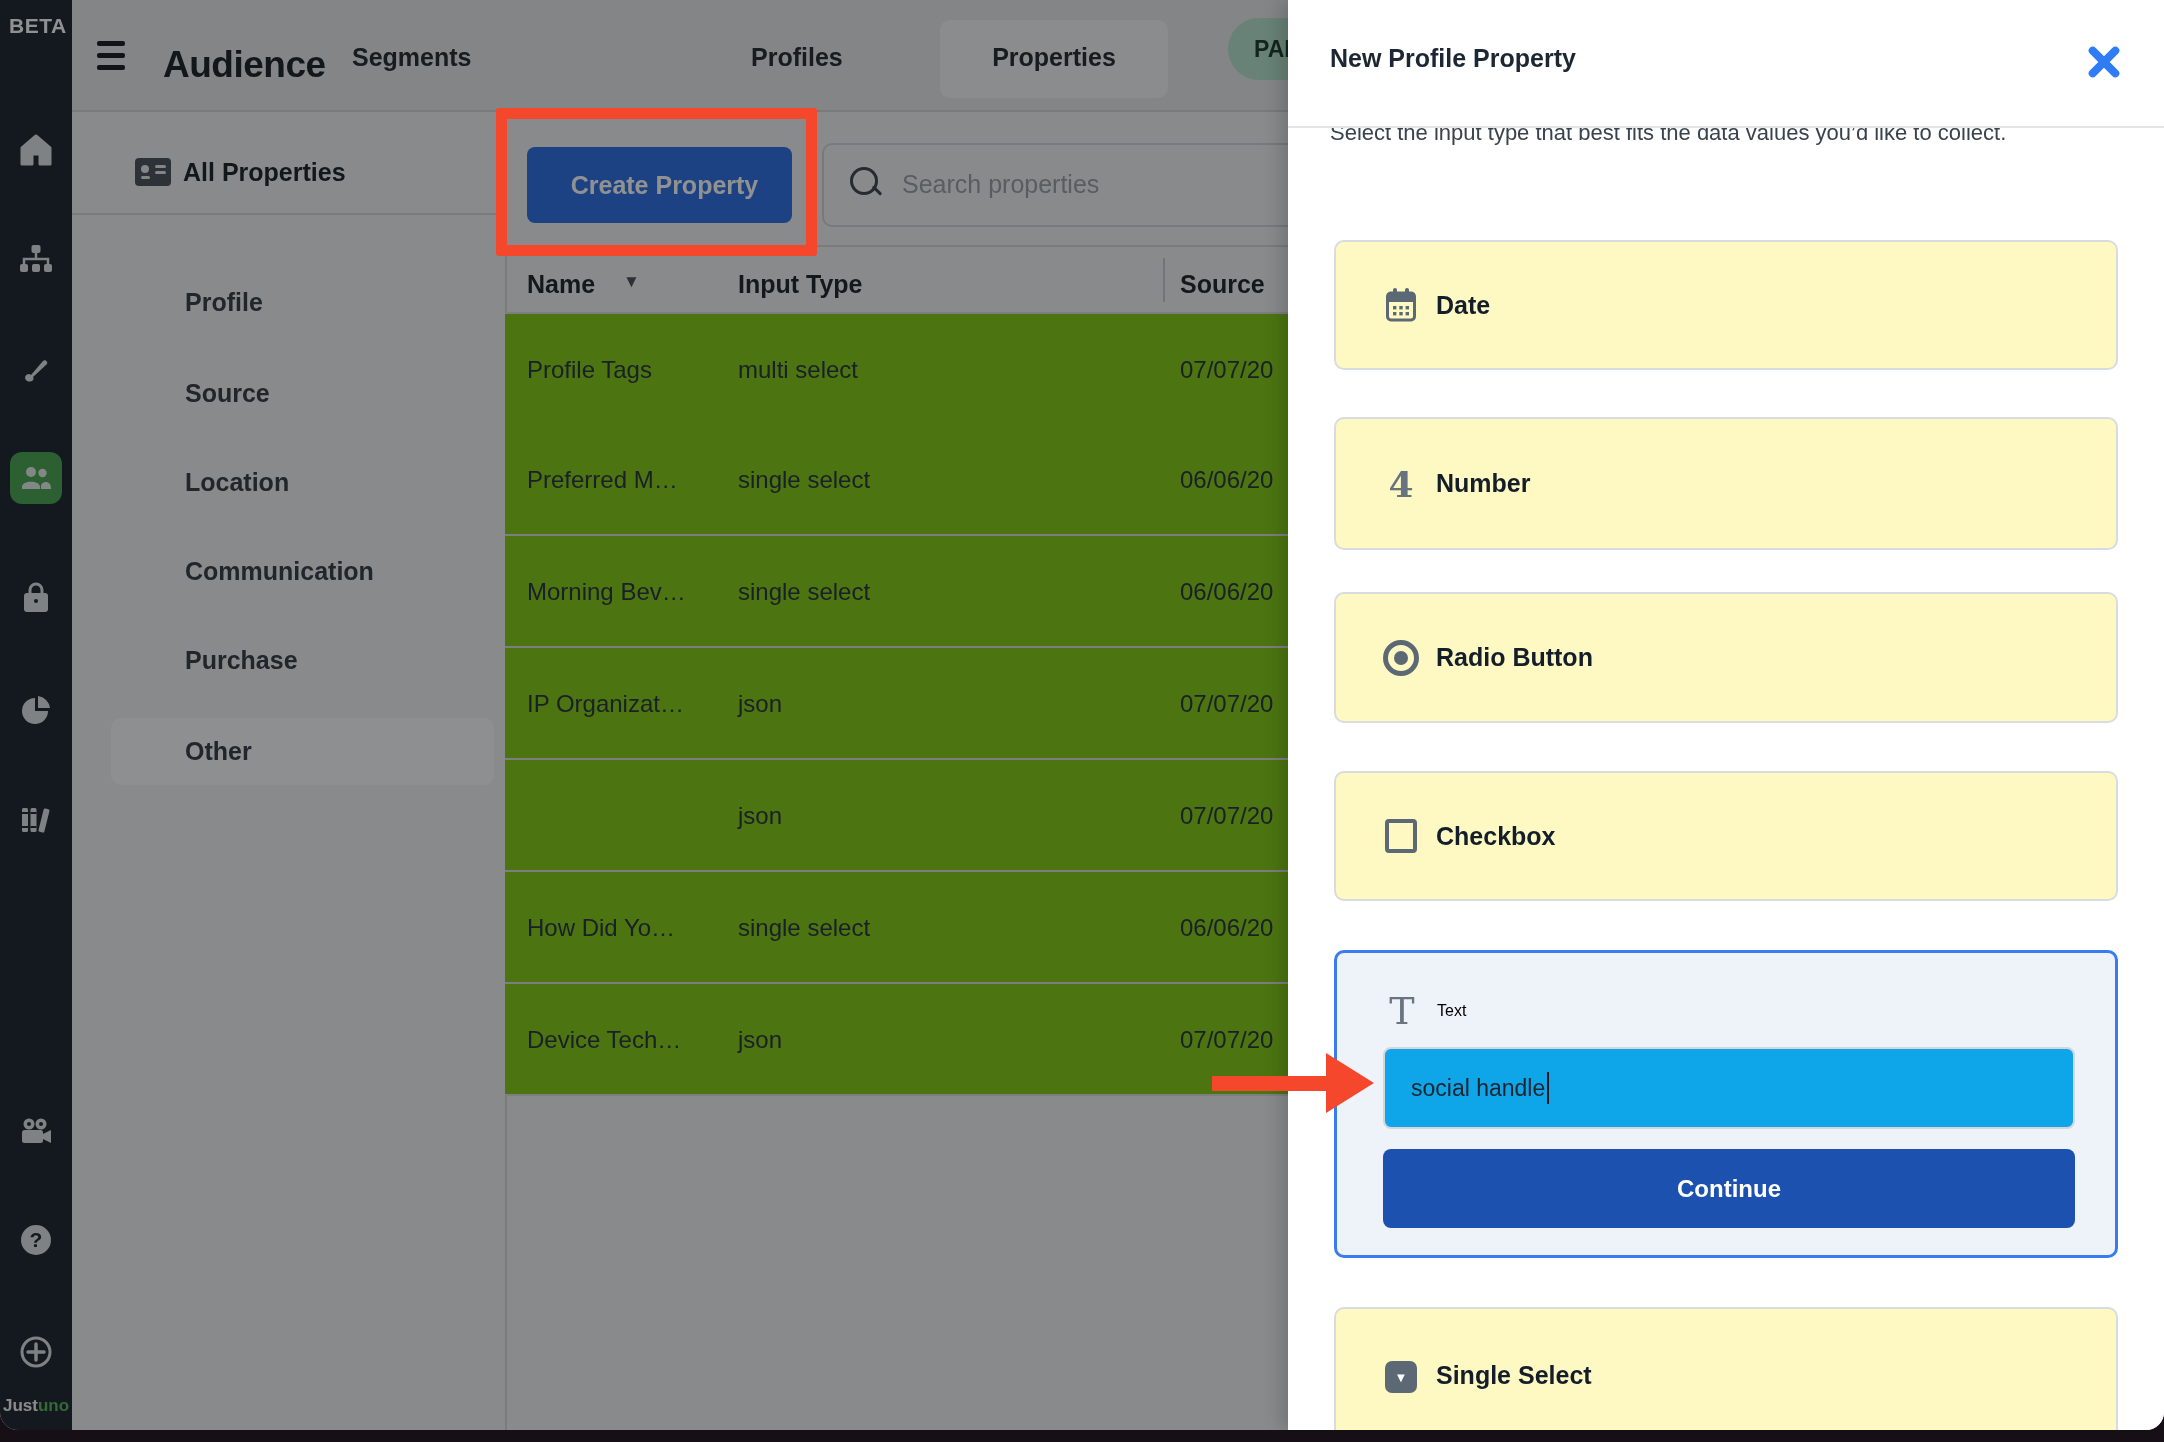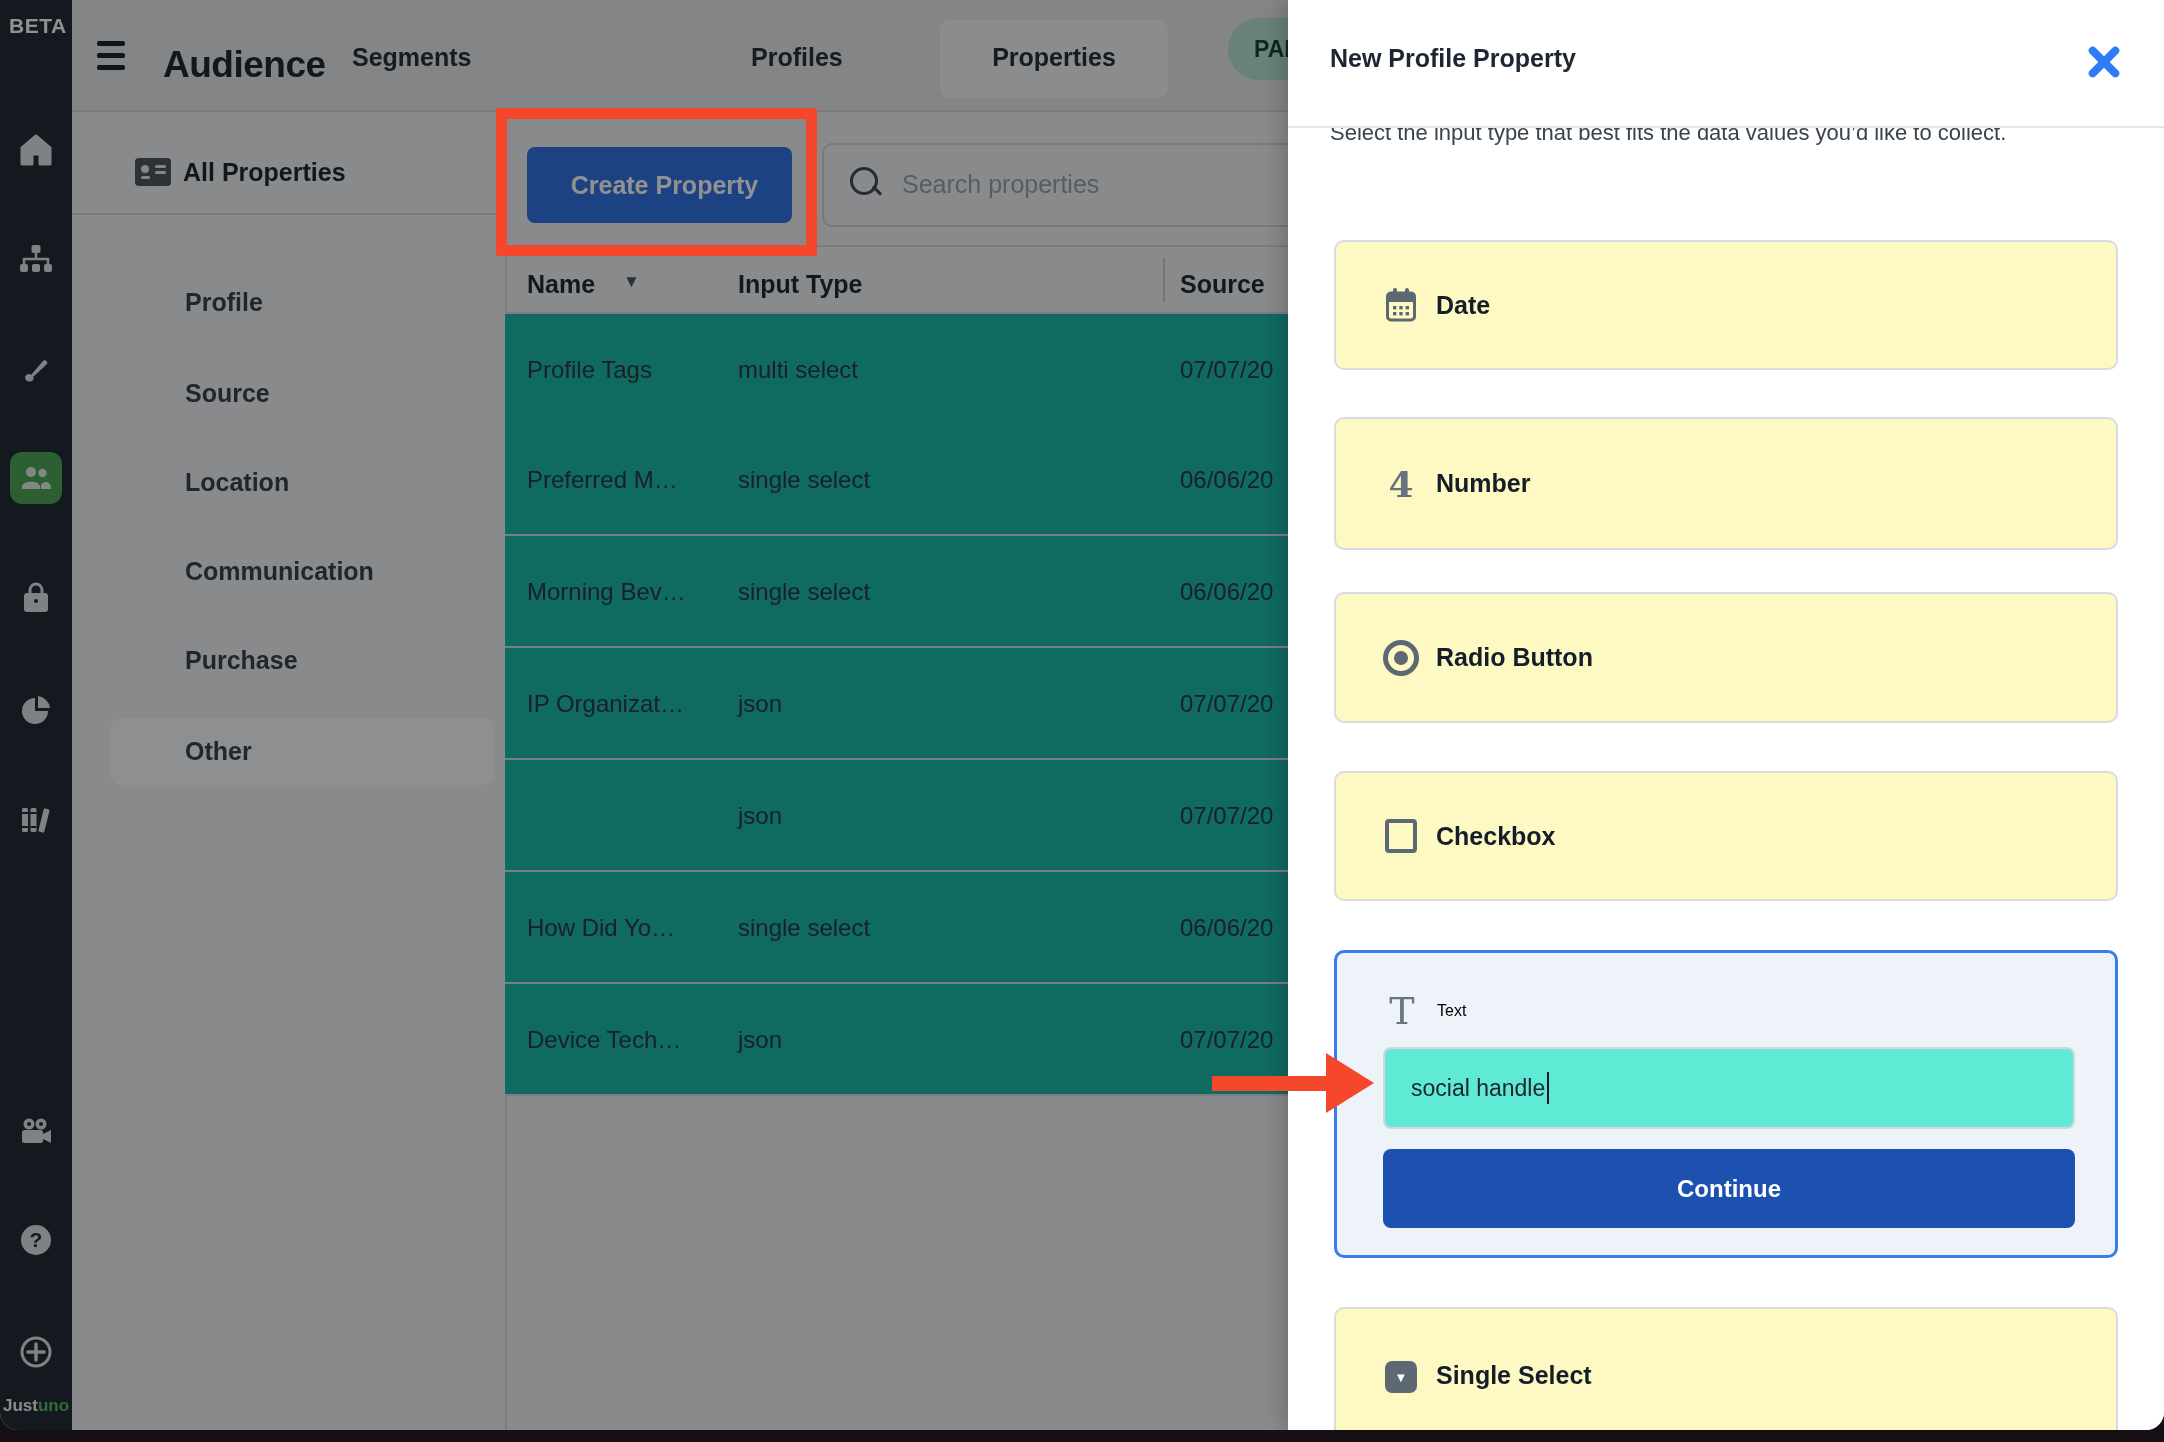--- a/index.html
+++ b/index.html
@@ -23,21 +23,21 @@
              display:flex;align-items:center;justify-content:center;border:none;padding-left:16px;}
   .searchBox{border:2px solid #d2d5d9;border-radius:10px;background:transparent;}
   .searchBox input{position:absolute;left:76px;top:0;width:370px;height:76px;border:none;outline:none;
         background:transparent;font-size:25px;color:#2c3440;font-family:"Liberation Sans",sans-serif;}
   .searchBox input::placeholder{color:#9aa1a9;}
   .sGlass{left:26px;top:22px;width:22px;height:22px;border:3px solid #3e4650;border-radius:50%;}
   .sHandle{left:47px;top:44px;width:12px;height:3px;background:#3e4650;transform:rotate(45deg);border-radius:2px;}
   .navItem{font-size:25px;font-weight:600;color:#343c46;}
   .navPill{background:#fbfcfd;border-radius:10px;}
   .thead{font-size:25px;font-weight:700;color:#1c232d;}
-  .trow{background:#14b8a6;border-bottom:2px solid #dbdde0;}
+  .trow{background:#84cc16;border-bottom:2px solid #dbdde0;}
   .trow span{position:absolute;top:0;height:112px;line-height:112px;font-size:24px;color:#2a323d;white-space:nowrap;}
   
   .sidebar{left:0;top:0;width:72px;height:1430px;background:#1d262e;}
   .beta{left:9px;top:14px;font-size:21px;font-weight:700;color:#ffffff;letter-spacing:.5px;}
   .sic{left:0;width:72px;height:52px;display:flex;align-items:center;justify-content:center;}
   .activeSq{left:10px;width:52px;height:52px;background:#4aa551;border-radius:12px;display:flex;
             align-items:center;justify-content:center;}
   .logo{left:0;width:72px;text-align:center;font-size:17px;font-weight:700;}
   .logo b{color:#f2f4f5;}.logo i{color:#57b85c;font-style:normal;}
   
@@ -62,21 +62,21 @@
   .icnum{font-size:36px;font-weight:600;color:#67737f;font-family:"DejaVu Serif",serif;}
   .icT{font-size:38px;color:#6a7480;font-family:"DejaVu Serif",serif;}
   .icRadio{width:26px;height:26px;border:5px solid #5c6874;border-radius:50%;position:relative;}
   .icRadio::after{content:"";position:absolute;left:6px;top:6px;width:14px;height:14px;border-radius:50%;background:#5c6874;}
   .icCheck{width:24px;height:26px;border:4px solid #5c6874;border-radius:4px;}
   .icSel{width:32px;height:32px;background:#5c6874;border-radius:7px;color:#fff;font-size:13px;
          display:flex;align-items:center;justify-content:center;}
   .cardText{left:46px;top:950px;width:784px;height:308px;background:#eef3fa;border:3px solid #3a7bf2;
             border-radius:10px;box-sizing:border-box;}
   .tcRow{position:absolute;left:46px;top:36px;display:flex;align-items:center;}
-  .tcInput{position:absolute;left:46px;top:94px;width:692px;height:82px;background:#5eead4;
+  .tcInput{position:absolute;left:46px;top:94px;width:692px;height:82px;background:#0ea5e9;
            border:2px solid #d3d7dc;border-radius:8px;box-sizing:border-box;
            display:flex;align-items:center;padding-left:26px;font-size:23px;color:#1d242c;}
   .caret{display:inline-block;width:2px;height:32px;background:#15181c;margin-left:2px;}
   .contBtn{position:absolute;left:46px;top:196px;width:692px;height:79px;background:#1d51b0;border:none;
            border-radius:8px;color:#fff;font-size:24px;font-weight:700;display:flex;align-items:center;
            justify-content:center;cursor:pointer;}
   svg{display:block;}
 </style>
 </head>
 <body>

